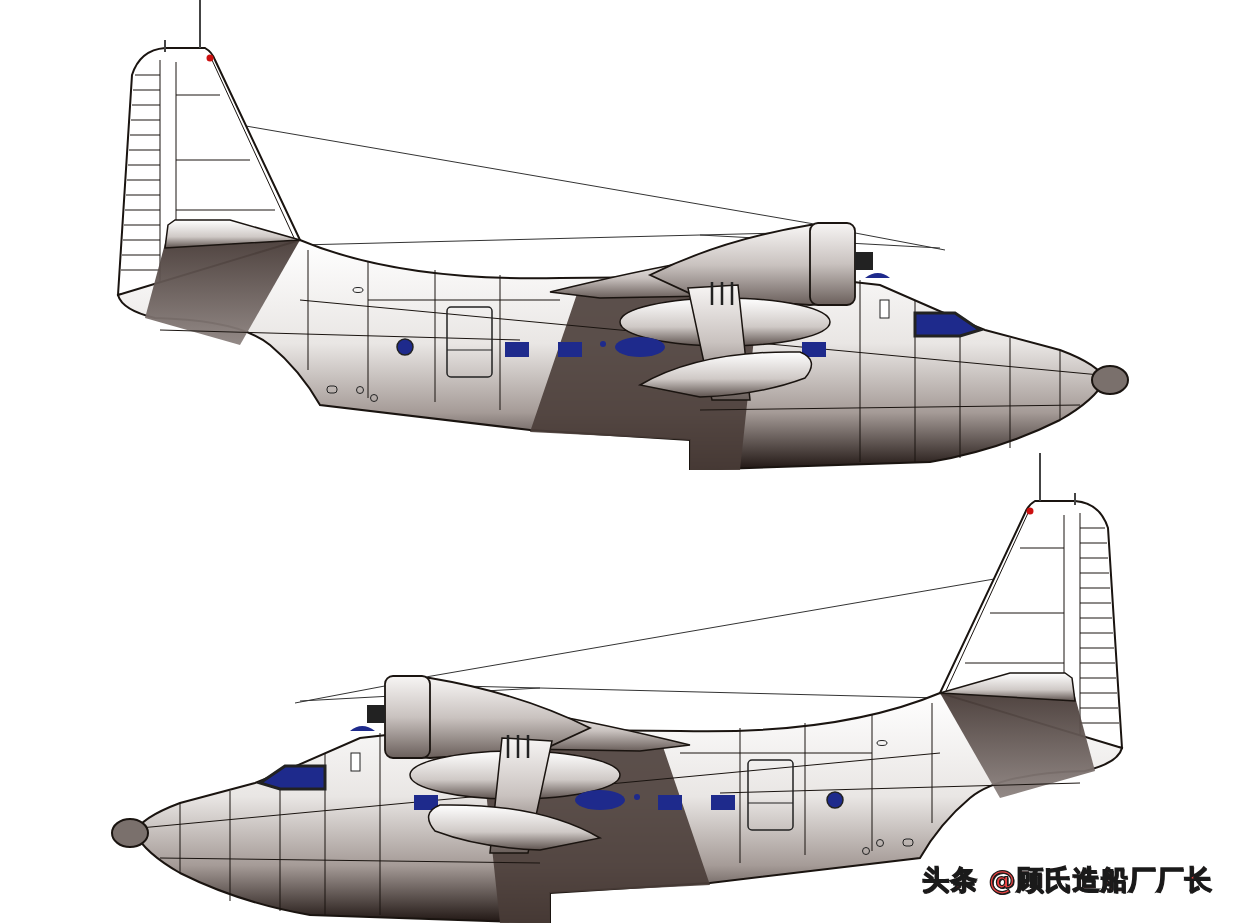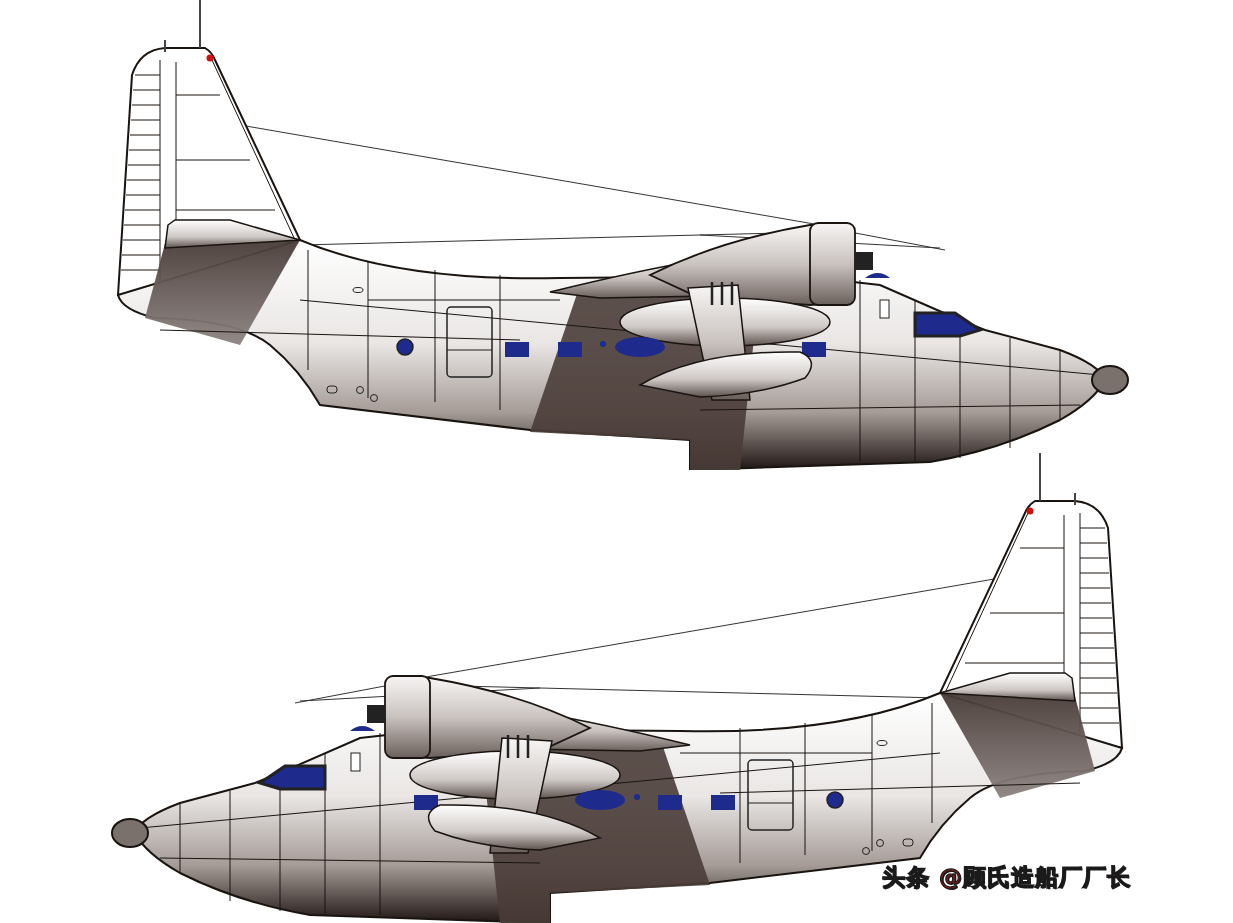--- a/index.html
+++ b/index.html
@@ -1,20 +1,20 @@
 <!DOCTYPE html>
 <html><head>
 <meta charset="utf-8">
 <style>
   html,body{margin:0;padding:0;background:#ffffff;}
   body{width:1233px;height:923px;position:relative;overflow:hidden;font-family:"DejaVu Sans",sans-serif;}
   .plane{position:absolute;left:0;width:1233px;height:470px;}
   #plane-top{top:0;}
   #plane-bottom{top:453px;}
-  .watermark{position:absolute;left:882px;top:862px;font-size:23px;color:#7f1d1d;letter-spacing:1px;
+  .watermark{position:absolute;left:922px;top:862px;font-size:27px;color:#ef4444;letter-spacing:1px;
     -webkit-text-stroke:1.2px #1a1a1a;text-shadow:1px 1px 0 #222;font-family:"DejaVu Sans",sans-serif;font-weight:bold;}
 </style>
 </head>
 <body>
 
 <svg id="plane-top" class="plane" viewBox="0 0 1233 470" xmlns="http://www.w3.org/2000/svg">
   <defs>
     <linearGradient id="hullGrad" x1="0" y1="0" x2="0" y2="1">
       <stop offset="0" stop-color="#ffffff"></stop>
       <stop offset="0.45" stop-color="#e9e6e4"></stop>

